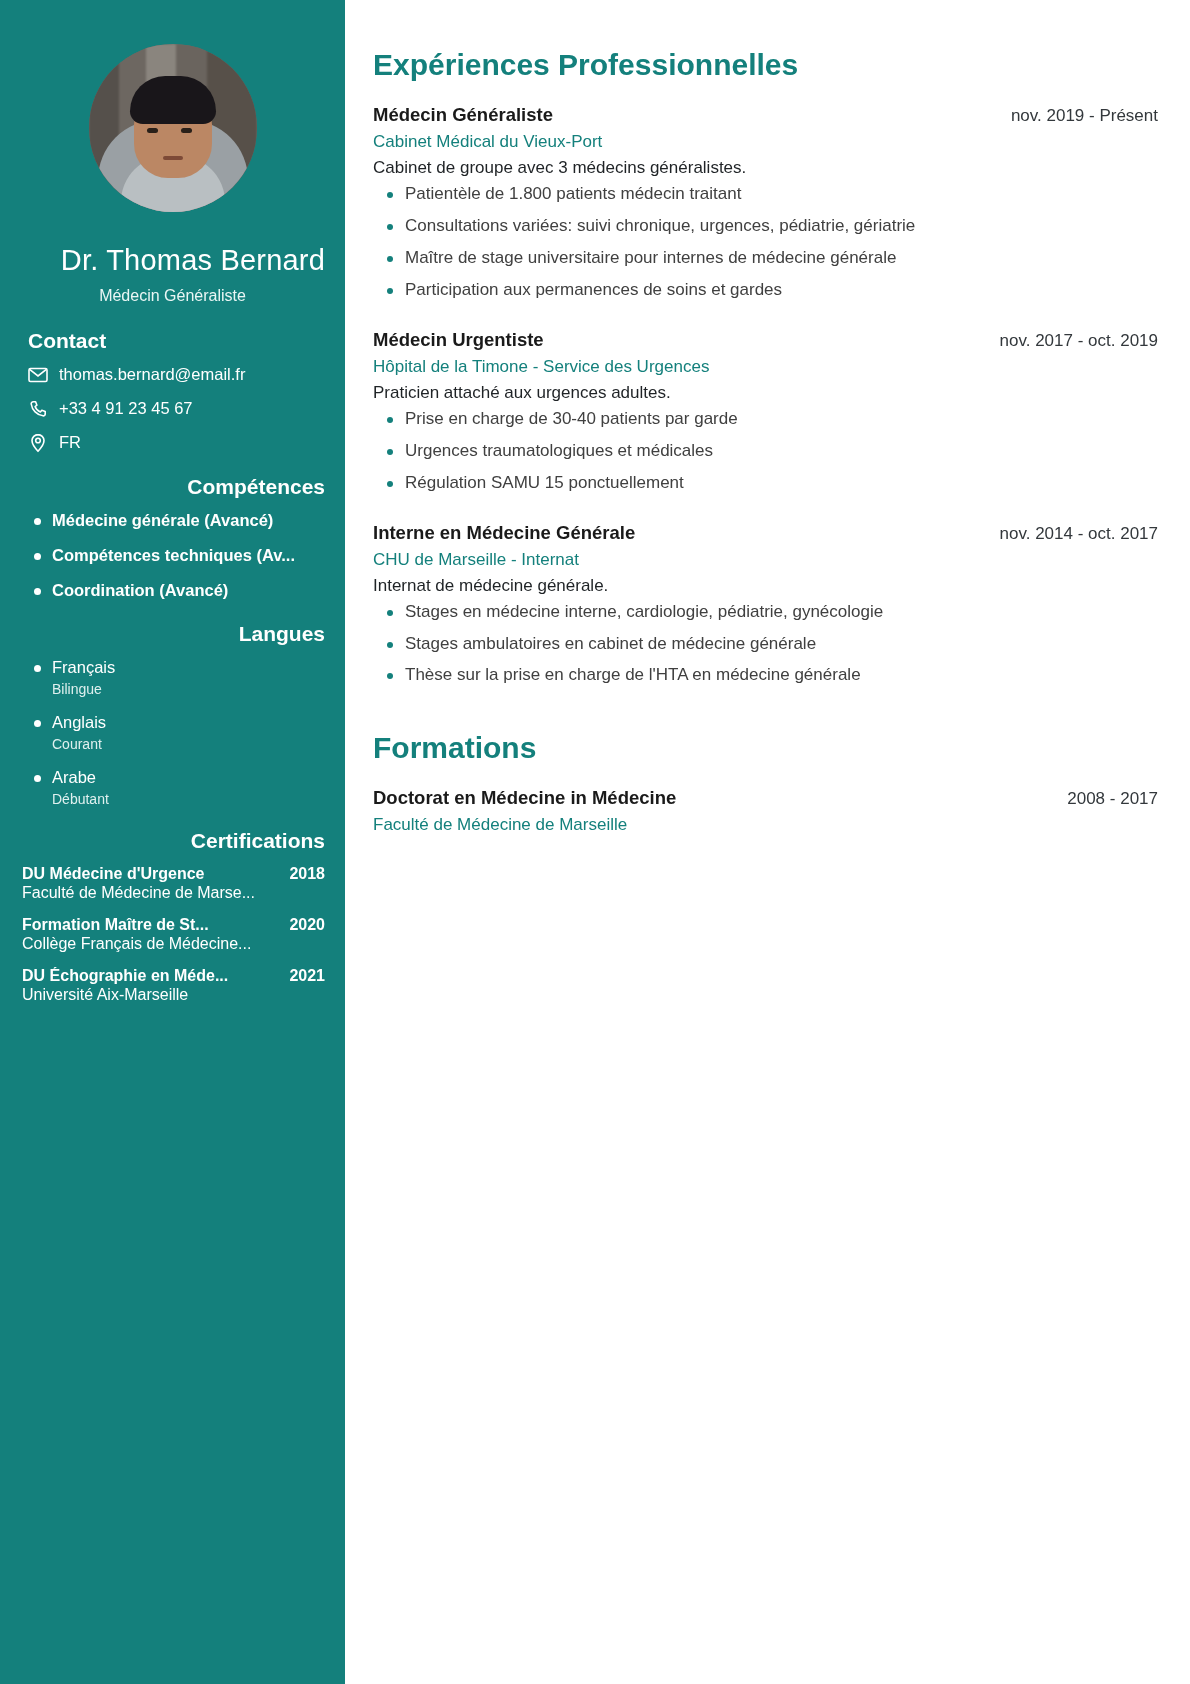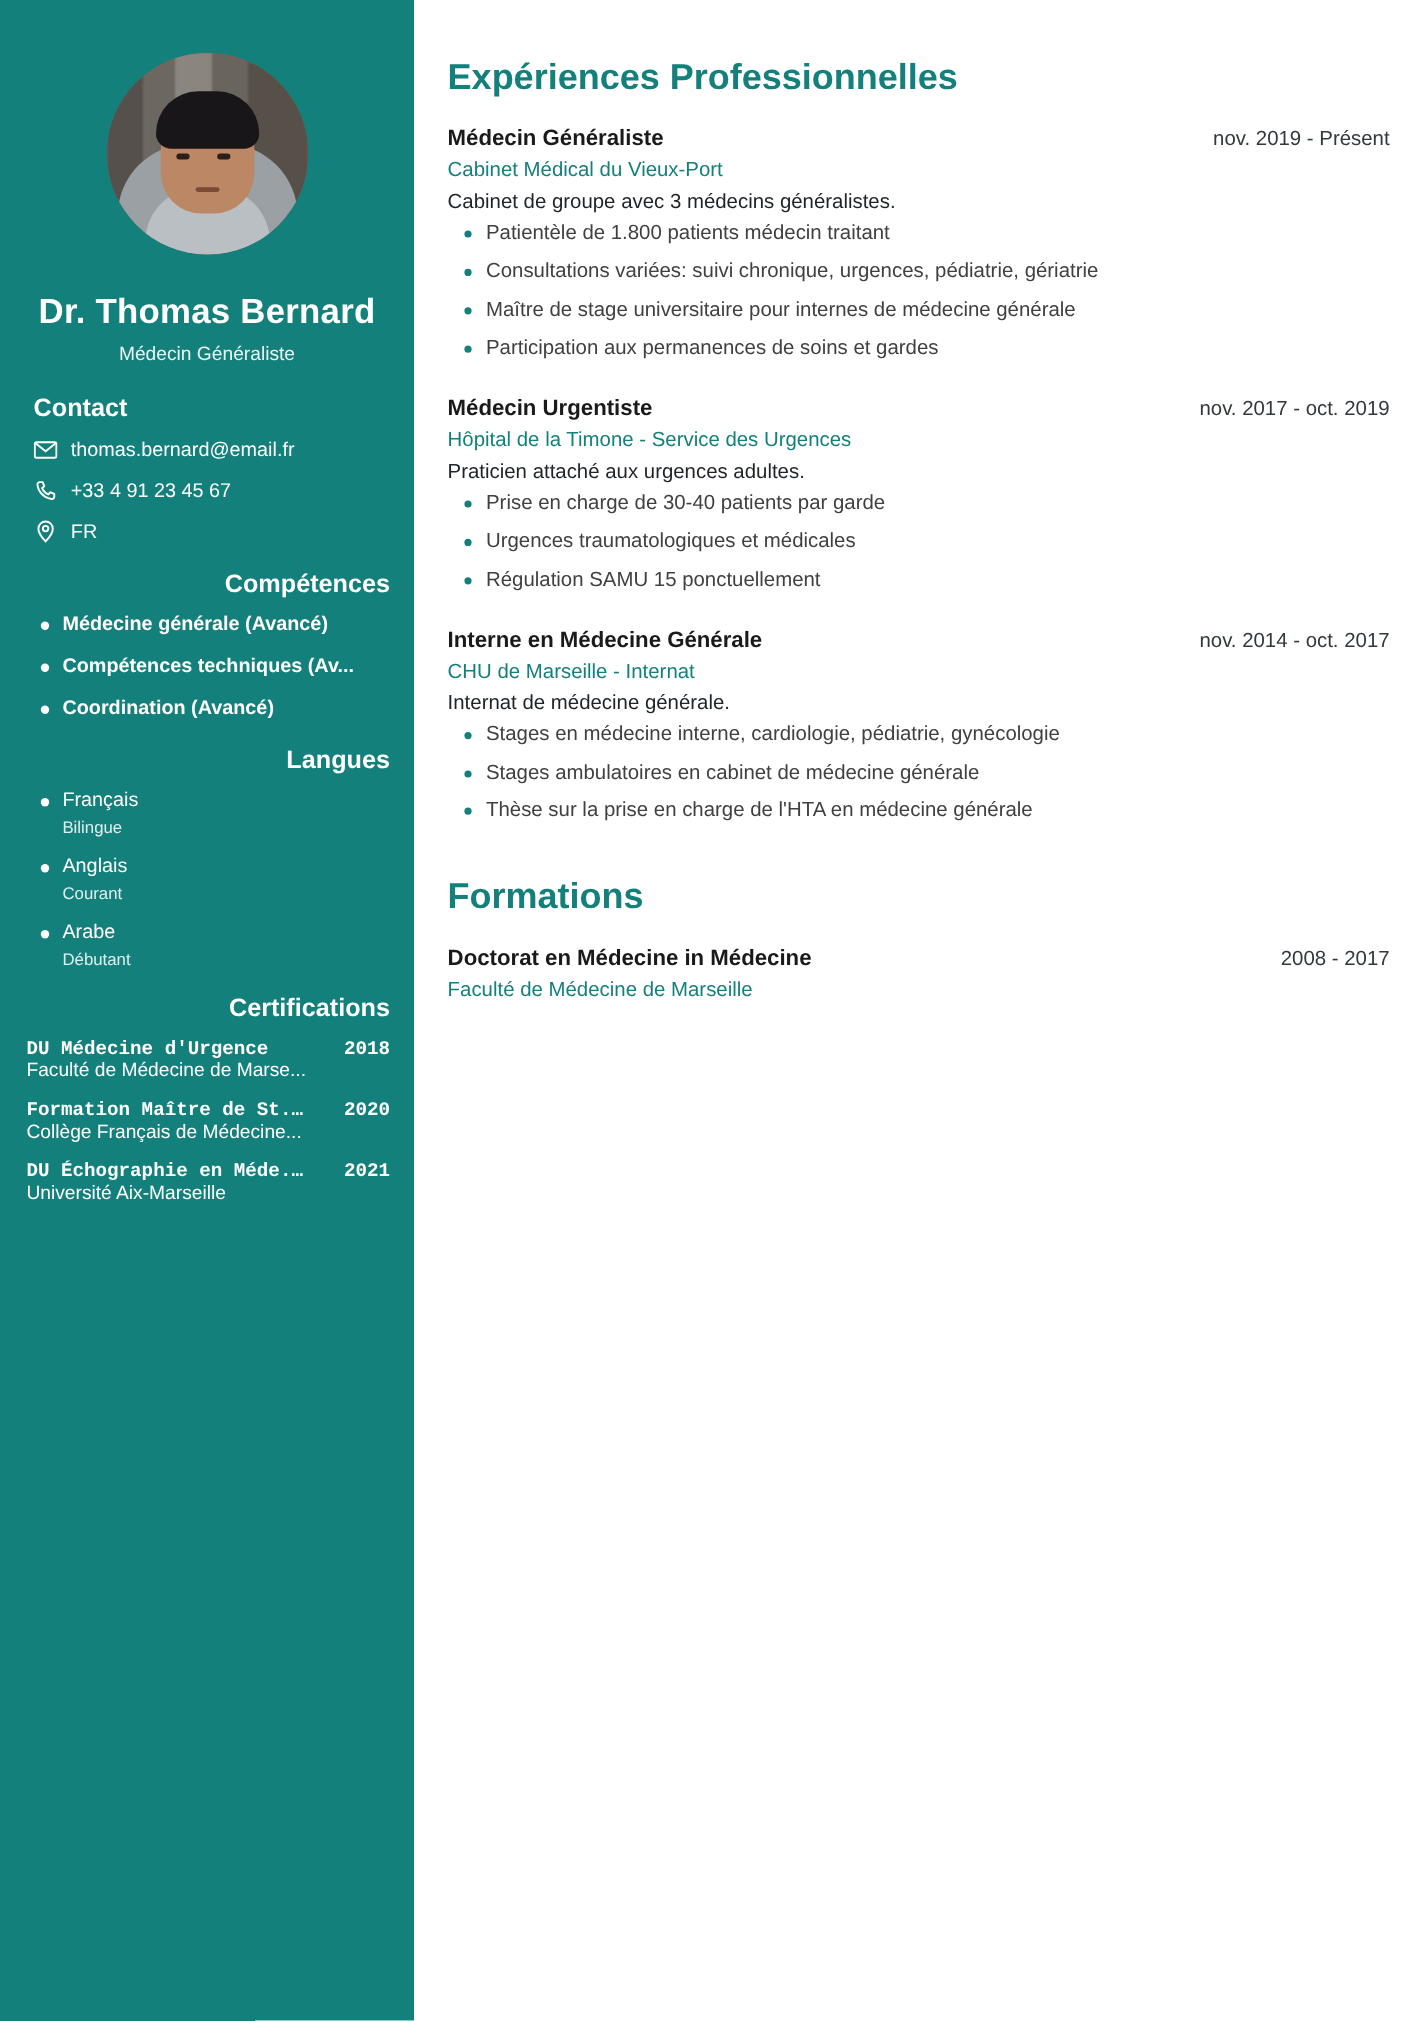--- a/index.html
+++ b/index.html
@@ -98,44 +98,43 @@
   .ph-eye-r { left: 92px; }
   .ph-mouth {
     position: absolute;
     width: 20px; height: 4px;
     left: 74px; top: 112px;
     background: #7d4a37;
     border-radius: 3px;
   }
 
   .name {
-    text-align: center;
+    text-align: right;
     font-size: 29px;
-    font-weight: bold;
+    font-weight: normal;
     margin-top: 32px;
     letter-spacing: .2px;
   }
   .subtitle {
     text-align: center;
     font-size: 16px;
     margin-top: 10px;
     font-weight: normal;
     color: #eaf6f5;
   }
 
   .side-heading {
     font-size: 21px;
     font-weight: bold;
     margin: 24px 0 12px 8px;
   }
   .side-heading.tight { margin-top: 22px; text-align: right; }
 
   .contact-row {
     display: flex;
-    align-items: center;
     gap: 11px;
     font-size: 16.5px;
     margin: 0 0 14px 8px;
     color: #ffffff;
   }
   .contact-row .ico {
     width: 20px; height: 20px;
     display: inline-flex; align-items: center; justify-content: center;
     flex: 0 0 20px;
   }
@@ -169,21 +168,20 @@
     background: #ffffff;
   }
   .lang-name { font-size: 16.5px; font-weight: normal; line-height: 1.2; }
   .lang-level { font-size: 14px; color: #dff0ef; margin-top: 3px; }
 
   .cert-item { margin: 0 0 14px 2px; }
   .cert-top {
     display: flex;
     align-items: baseline;
     gap: 10px;
-    font-family: Liberation Mono, monospace;
   }
   .cert-name {
     font-size: 16px;
     font-weight: bold;
     white-space: nowrap;
     overflow: hidden;
     text-overflow: ellipsis;
     max-width: 232px;
   }
   .cert-year { font-size: 16px; font-weight: bold; margin-left: auto; }

